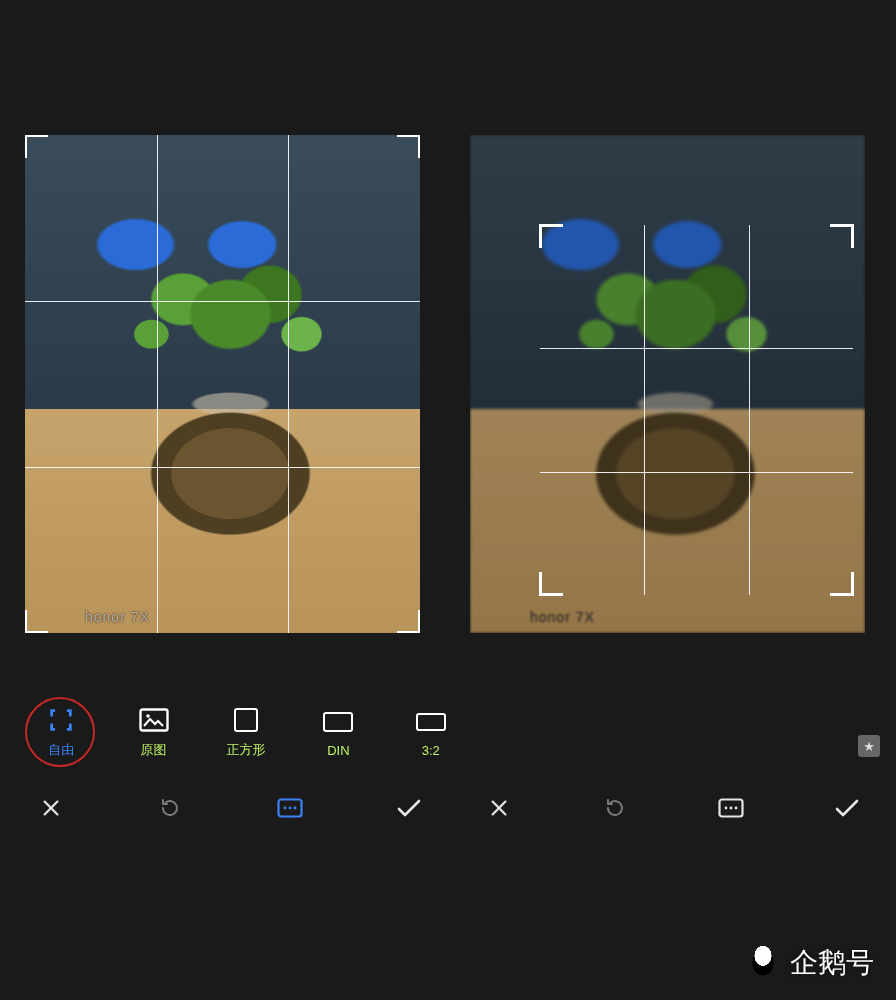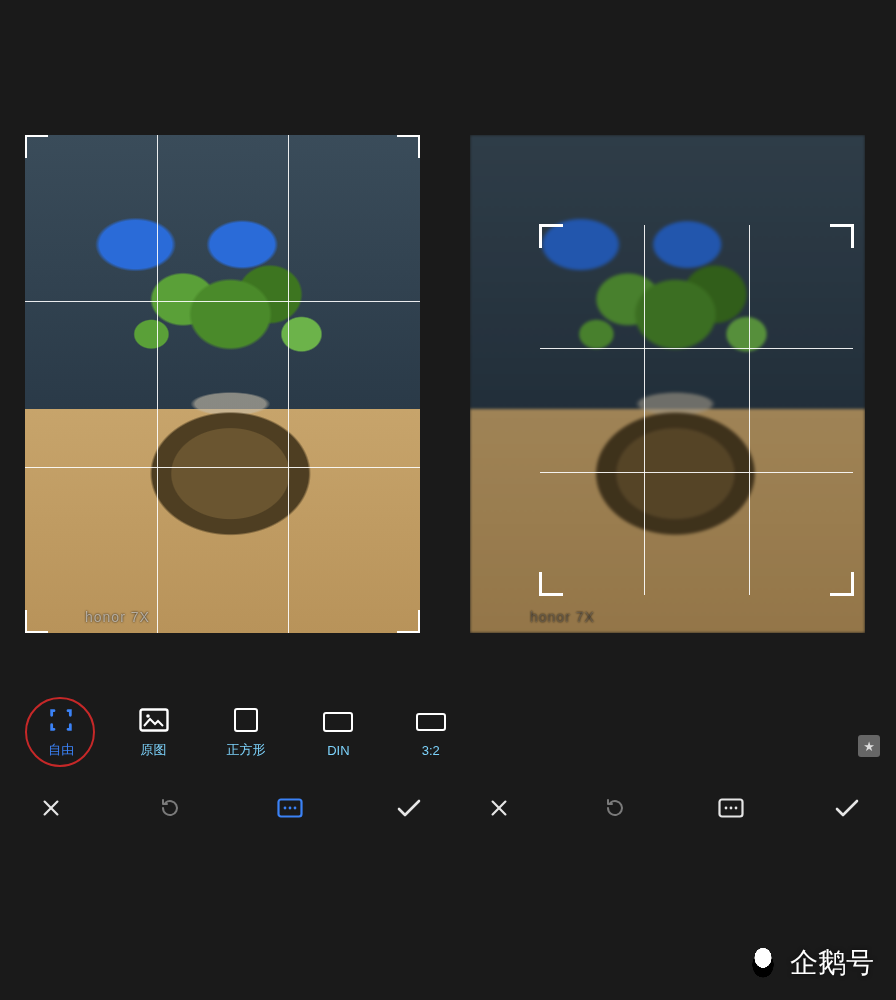--- a/index.html
+++ b/index.html
@@ -98,21 +98,21 @@
     gap: 42px;
     padding: 4px 0 0 0;
   }
   .aspect {
     width: 54px;
     display: flex;
     flex-direction: column;
     align-items: center;
     gap: 8px;
     font-size: 13px;
-    color: #7dd3fc;
+    color: #bef264;
     cursor: pointer;
     position: relative;
   }
   .aspect.selected { color: #3b82f6; }
   .aspect .ic {
     width: 32px; height: 26px;
     display: flex; align-items: center; justify-content: center;
   }
   .aspect .rect {
     border: 2.5px solid #fff;
@@ -158,21 +158,21 @@
     border-radius: 3px;
     display: flex; align-items: center; justify-content: center;
     color: #ddd;
     font-size: 13px;
   }
 
   
   .footer {
     position: absolute;
     right: 22px; bottom: 18px;
-    display: flex; align-items: center; gap: 12px;
+    display: flex; gap: 12px;
     font-size: 28px;
     color: #fff;
     text-shadow: 0 0 4px rgba(0,0,0,.6);
   }
   .penguin {
     width: 30px; height: 34px;
     position: relative;
   }
   .penguin::before{
     content:"";

